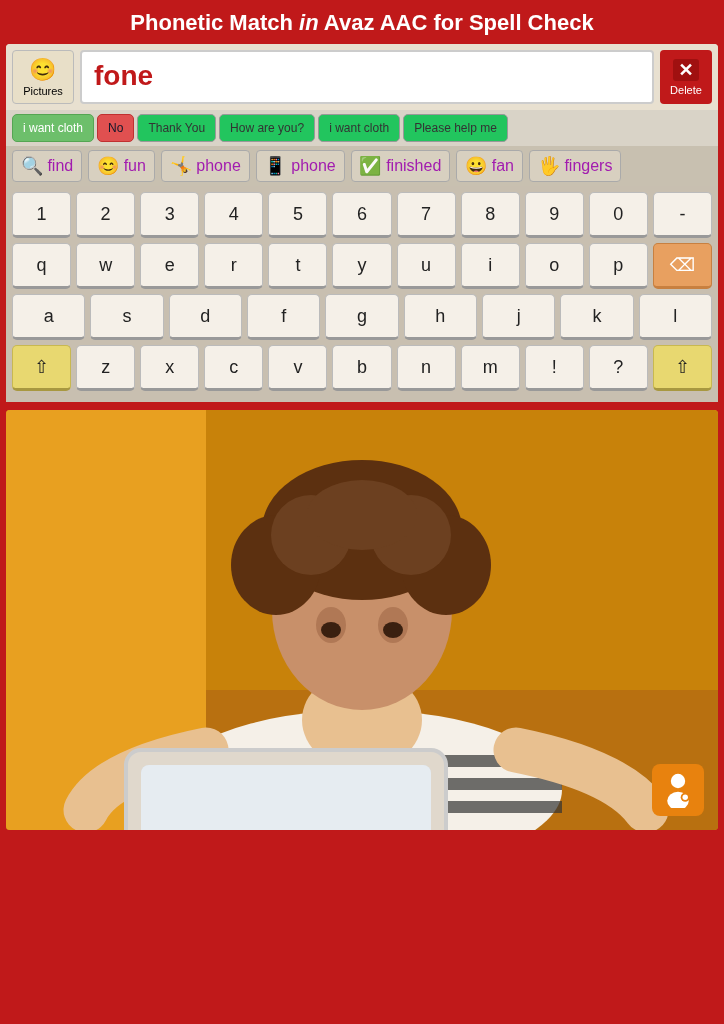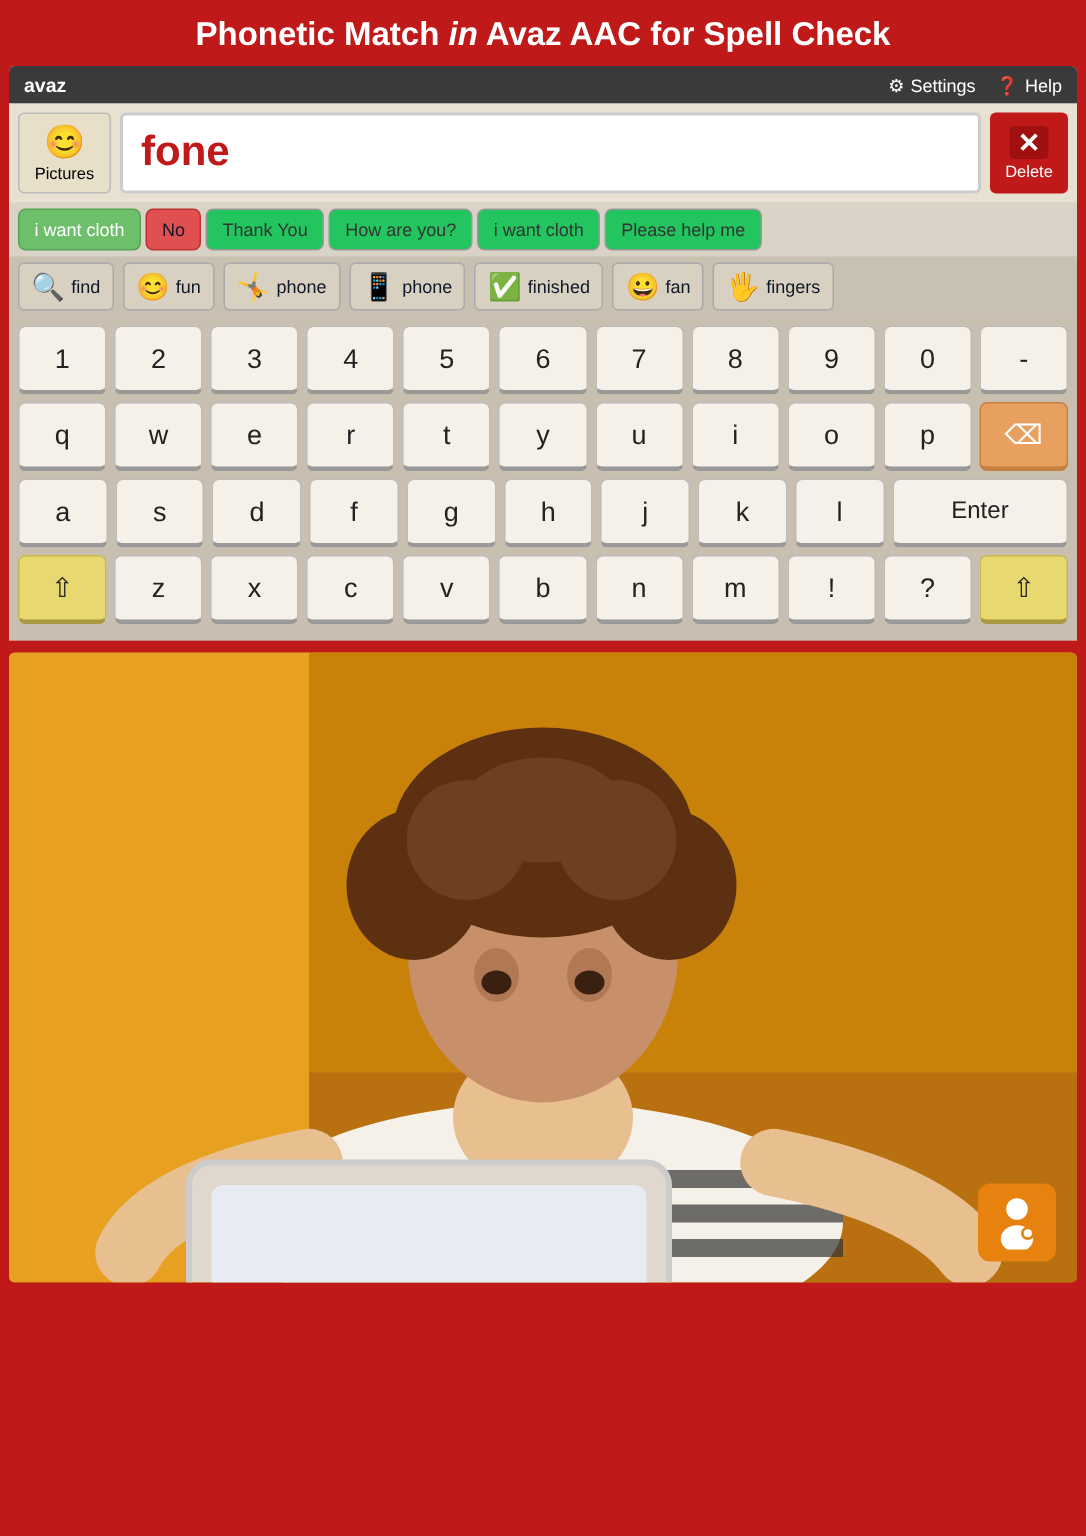--- a/index.html
+++ b/index.html
@@ -169,22 +169,22 @@
       border-radius: 4px;
       padding: 4px 8px;
       cursor: pointer;
       font-size: 12px;
       white-space: nowrap;
     }
     .suggestion-icon {
       font-size: 18px;
     }
     .suggestion-label {
-      font-size: 12px;
-      color: #0f172a;
+      font-size: 16px;
+      color: #a21caf;
     }
 
     
     .keyboard-container {
       background: #c8bfb0;
       padding: 6px;
     }
     .keyboard-row {
       display: flex;
       gap: 5px;
@@ -264,33 +264,20 @@
 <body>
 
 <div class="page-header">
   <div class="page-title">
     <span>Phonetic Match </span><em>in</em><span> Avaz AAC for Spell Check</span>
   </div>
 </div>
 
 <div class="app-container">
 
-  <div class="top-bar">
-    <span class="top-bar-logo">avaz</span>
-    <div class="top-bar-actions">
-      <div class="top-bar-btn">
-        <span>⚙</span>
-        <span>Settings</span>
-      </div>
-      <div class="top-bar-btn">
-        <span>❓</span>
-        <span>Help</span>
-      </div>
-    </div>
-  </div>
 
   <div class="input-row">
     <div class="pictures-btn">
       <span class="pictures-icon">😊</span>
       <span>Pictures</span>
     </div>
     <div class="text-input-field">fone</div>
     <div class="delete-btn">
       <span class="delete-x">✕</span>
       <span>Delete</span>
@@ -370,21 +357,20 @@
     <div class="keyboard-row">
       <div class="key">a</div>
       <div class="key">s</div>
       <div class="key">d</div>
       <div class="key">f</div>
       <div class="key">g</div>
       <div class="key">h</div>
       <div class="key">j</div>
       <div class="key">k</div>
       <div class="key">l</div>
-      <div class="key wide">Enter</div>
     </div>
 
     <div class="keyboard-row">
       <div class="key shift-key">⇧</div>
       <div class="key">z</div>
       <div class="key">x</div>
       <div class="key">c</div>
       <div class="key">v</div>
       <div class="key">b</div>
       <div class="key">n</div>

